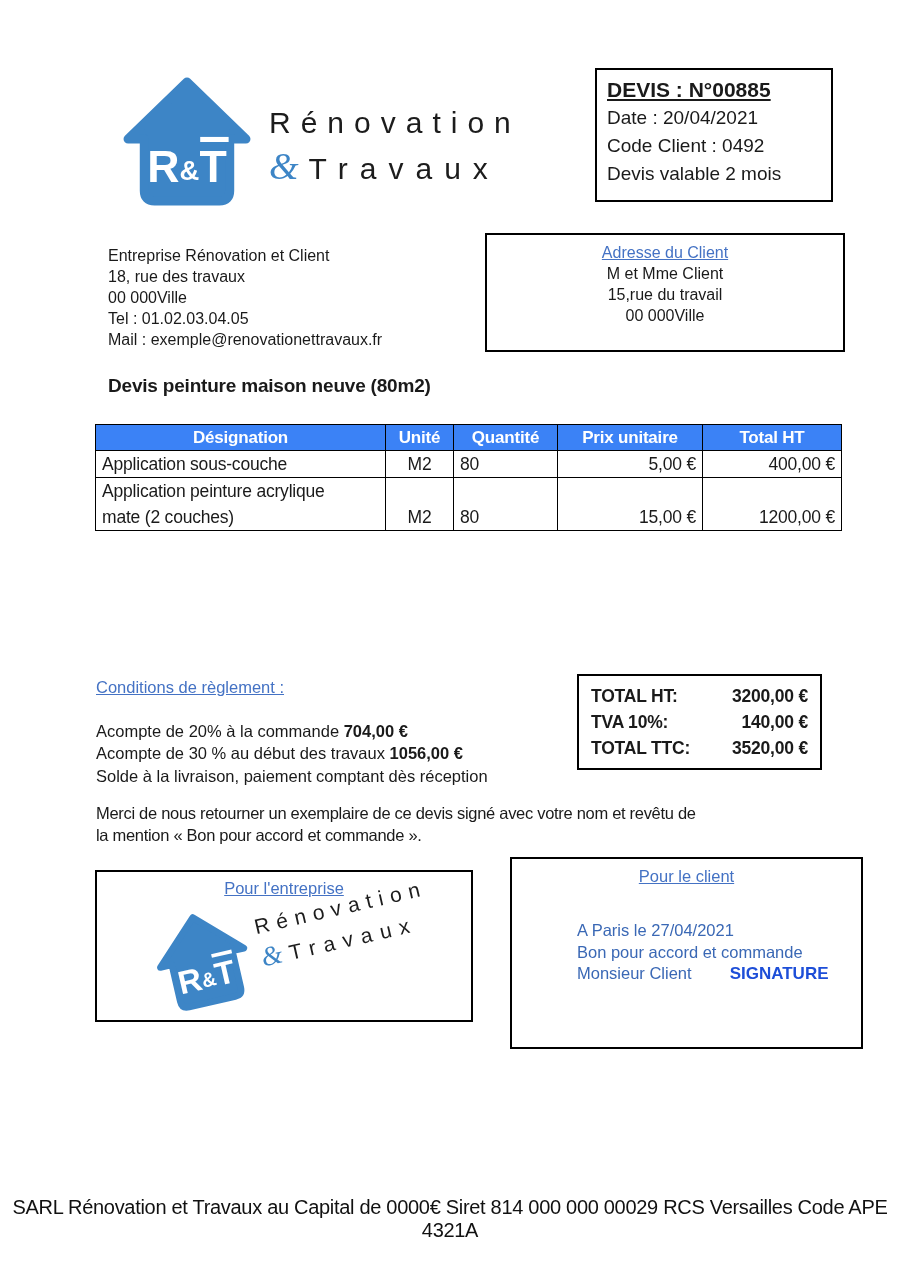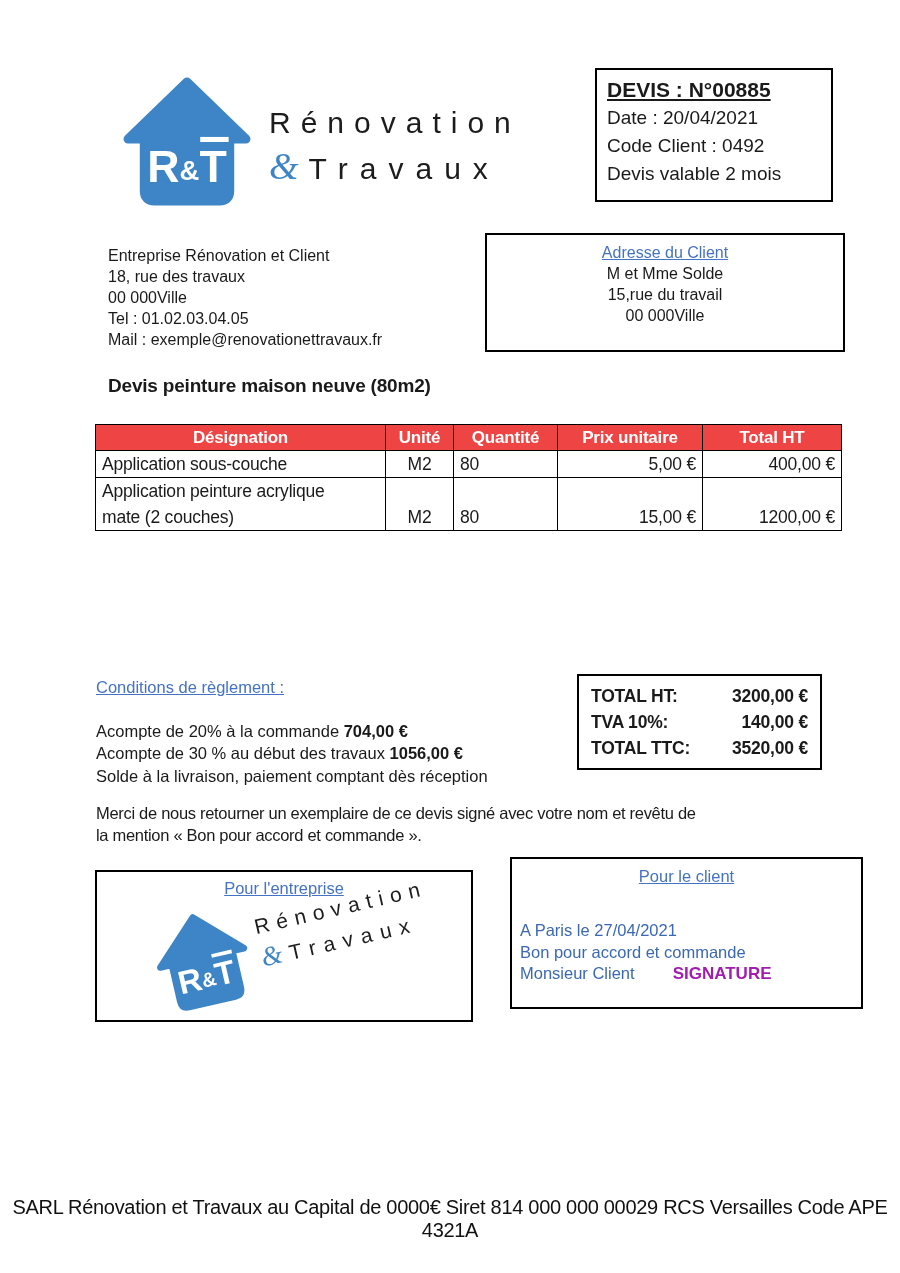--- a/index.html
+++ b/index.html
@@ -47,21 +47,21 @@
   .client-box-title { color: #4472c4; text-decoration: underline; }
 
   
   .doc-title { position: absolute; left: 108px; top: 375px; font-size: 19px; font-weight: bold; letter-spacing: -0.2px; }
 
   
   .items-table-wrap { position: absolute; left: 95px; top: 424px; width: 746px; }
   table.items { border-collapse: collapse; width: 746px; table-layout: fixed; }
   table.items th, table.items td { border: 1px solid #000; }
   table.items th {
-    background: #ef4444; color: #ffffff; font-weight: bold;
+    background: #3b82f6; color: #ffffff; font-weight: bold;
     font-size: 17px; text-align: center; height: 26px; letter-spacing: -0.2px;
   }
   table.items td {
     font-size: 17.5px; line-height: 26px; vertical-align: bottom;
     padding: 0 6px; letter-spacing: -0.2px;
   }
   td.cell-designation { vertical-align: top; white-space: pre-line; padding-left: 7px; }
   td.cell-unit { text-align: center; }
   td.cell-qty { text-align: left; }
   td.cell-price, td.cell-total { text-align: right; padding-right: 9px; }
@@ -94,26 +94,26 @@
     position: absolute; left: 48px; top: 52px;
     display: flex; transform: rotate(-13deg); transform-origin: left top;
   }
   .sig-logo svg { width: 96px; height: 96px; display: block; }
   .sig-logo .wordmark { margin-left: 10px; margin-top: 16px; }
   .sig-logo .wm-line1 { font-size: 21px; letter-spacing: 7px; }
   .sig-logo .wm-amp { font-size: 27px; margin-right: 7px; }
   .sig-logo .wm-travaux { font-size: 21px; letter-spacing: 8px; }
 
   .sig-client {
-    position: absolute; left: 510px; top: 857px; width: 353px; height: 152px;
+    position: absolute; left: 510px; top: 857px; width: 353px; height: 192px;
     border: 2px solid #000; padding-top: 8px;
   }
   .sig-client .sig-title { display: block; text-align: center; }
-  .sig-client-lines { margin-top: 34px; padding-left: 8px; color: #3a68b5; font-size: 16.5px; line-height: 21.5px; }
-  .signature-label { font-weight: bold; color: #a21caf; margin-left: 38px; font-size: 17px; }
+  .sig-client-lines { margin-top: 34px; padding-left: 33px; color: #3a68b5; font-size: 16.5px; line-height: 21.5px; margin-left: 32px; }
+  .signature-label { font-weight: bold; color: #1d4ed8; margin-left: 38px; font-size: 17px; }
 
   
   .page-footer {
     position: absolute; left: 0; top: 1196px; width: 900px;
     text-align: center; font-size: 20px; letter-spacing: -0.3px; color: #111;
   }
 </style>
 </head>
 <body>
 
@@ -146,21 +146,21 @@
   <div class="company-address">
     <div>Entreprise Rénovation et Client</div>
     <div>18, rue des travaux</div>
     <div>00 000Ville</div>
     <div>Tel : 01.02.03.04.05</div>
     <div>Mail : exemple@renovationettravaux.fr</div>
   </div>
 
   <div class="client-box">
     <div class="client-box-title">Adresse du Client</div>
-    <div>M et Mme Solde</div>
+    <div>M et Mme Client</div>
     <div>15,rue du travail</div>
     <div>00 000Ville</div>
   </div>
 
   <div class="doc-title">Devis peinture maison neuve (80m2)</div>
 
   <div class="items-table-wrap">
     <table class="items">
       <colgroup>
         <col style="width:290px">

